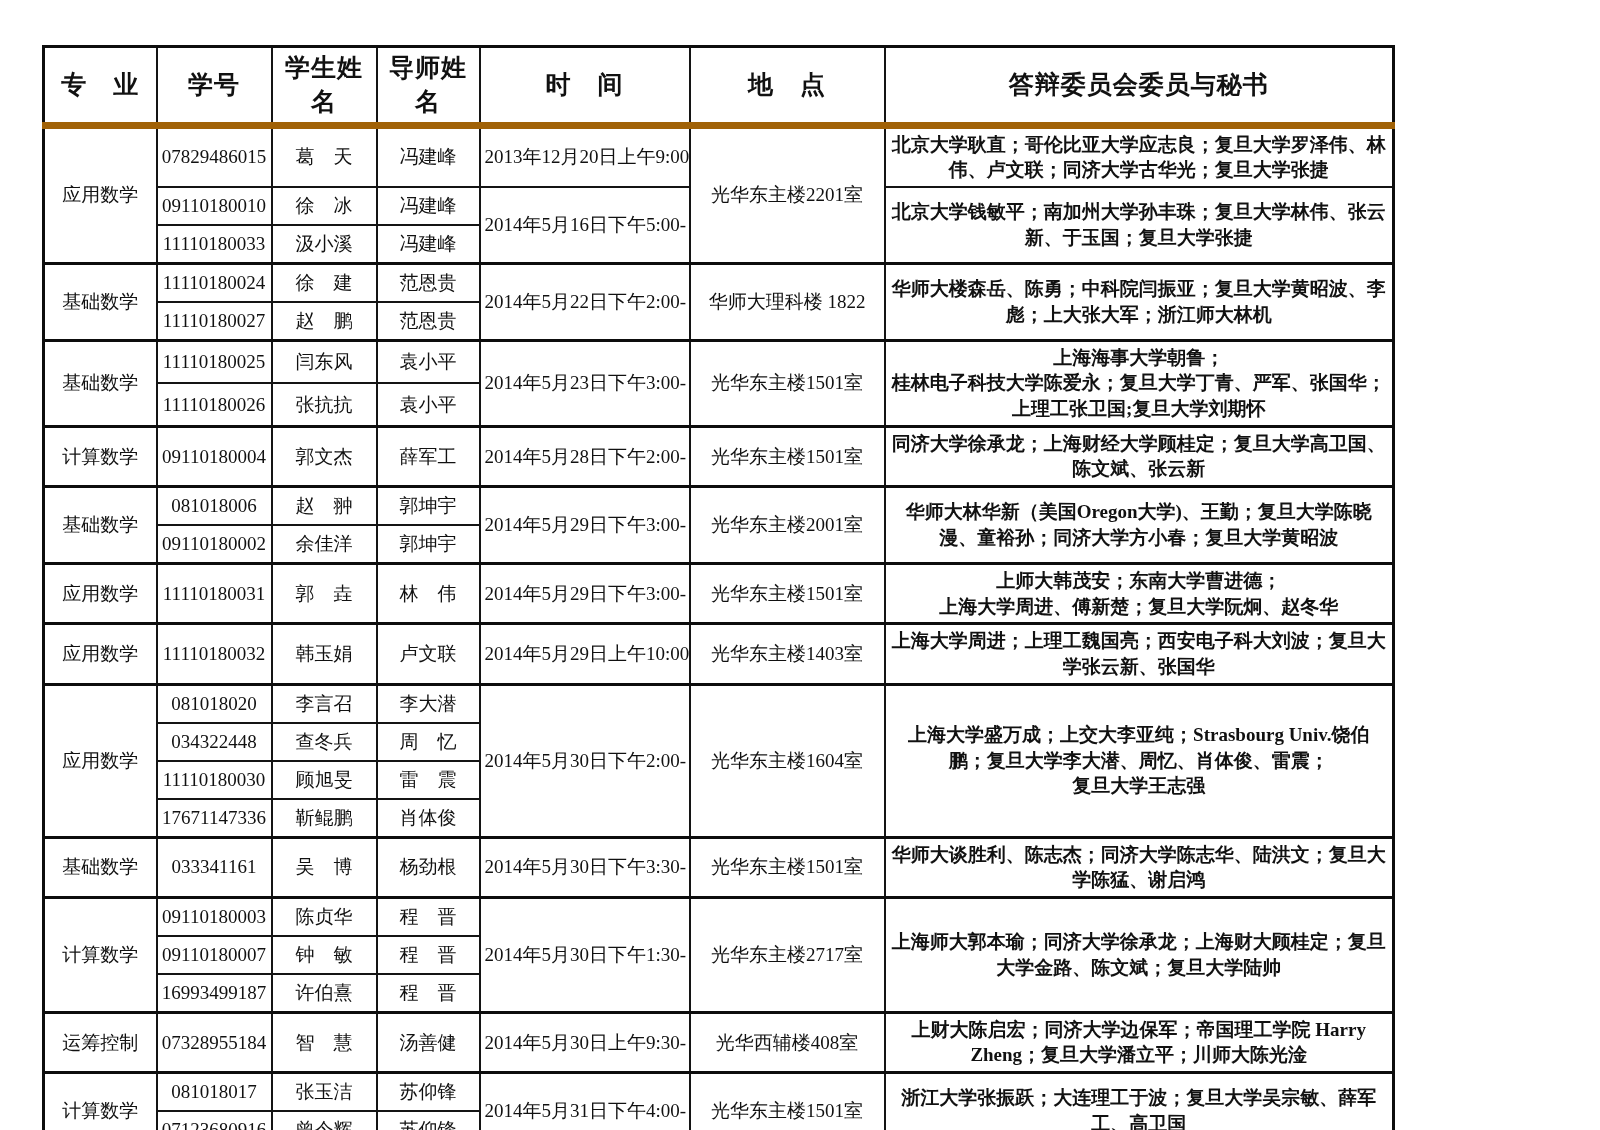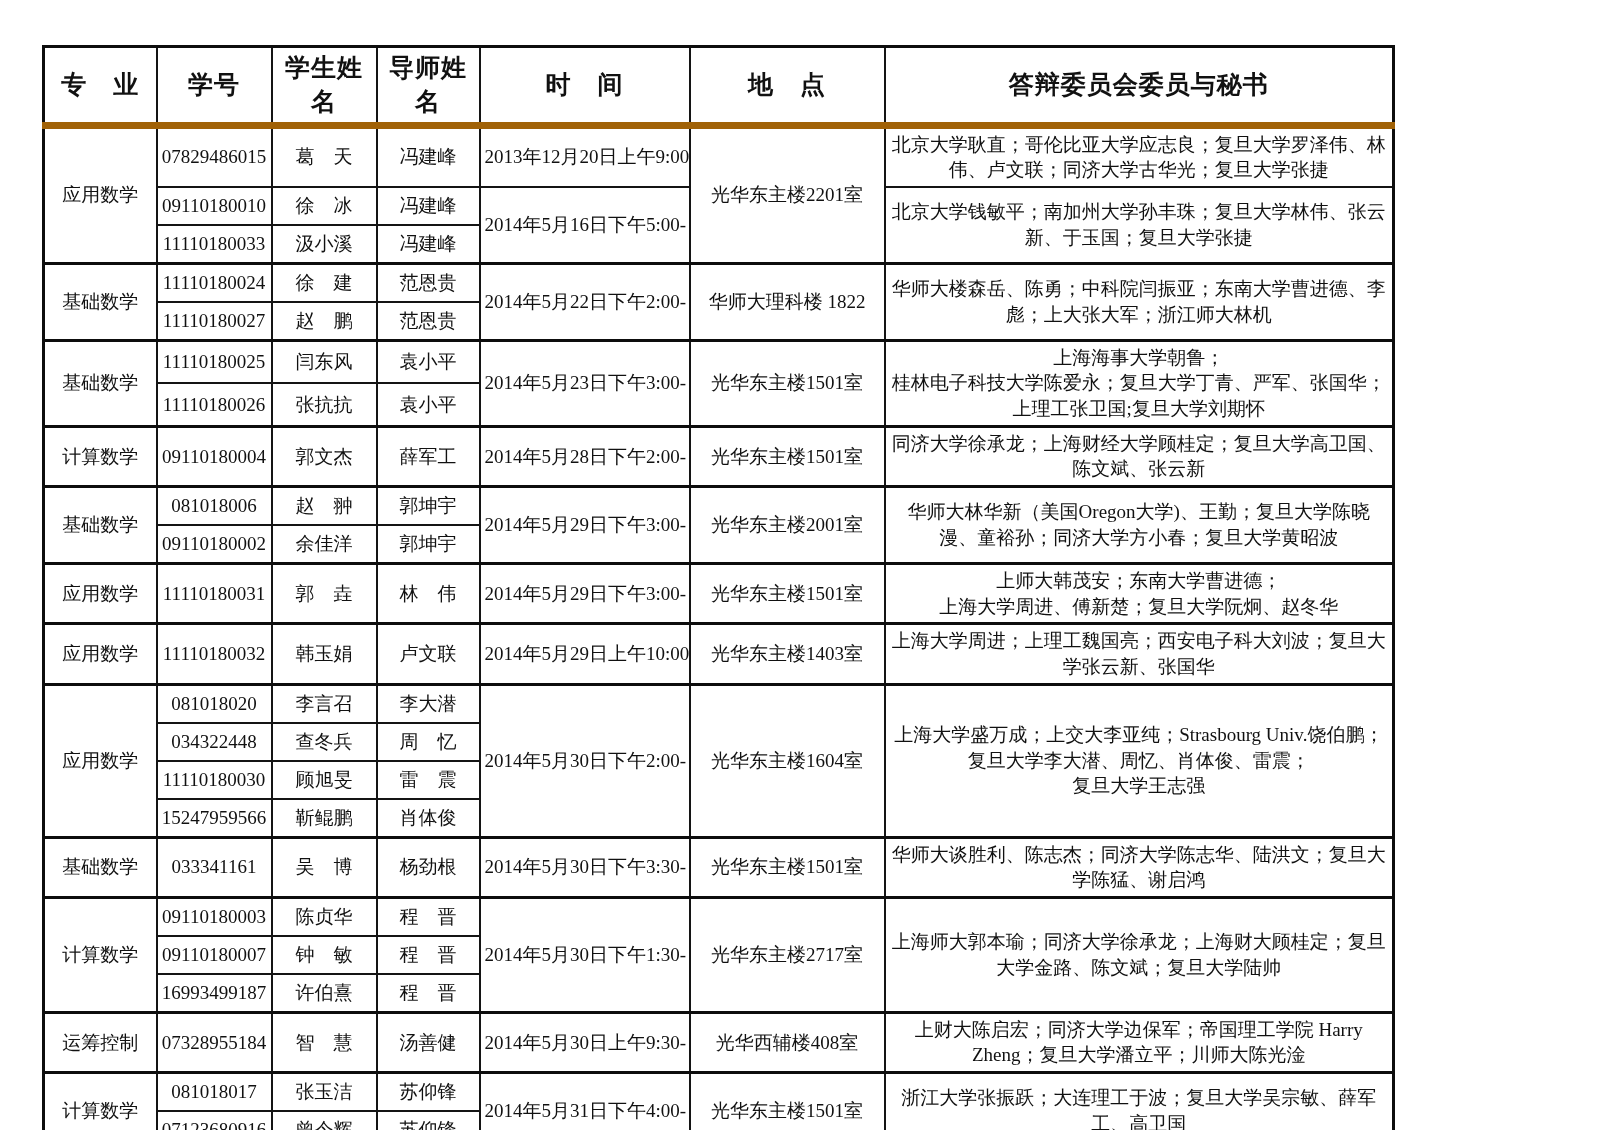--- a/index.html
+++ b/index.html
@@ -39,20 +39,21 @@
     height: 40px;
     border-bottom: 7px solid #a16207;
     letter-spacing: 1px;
   }
   tr.group-start td { border-top: 3px solid #0d0d0d; }
   td.committee {
     text-align: left;
     padding: 3px 7px;
     white-space: pre-wrap;
     line-height: 1.42;
+    font-weight: bold;
   }
   td.time-cell {
     white-space: nowrap;
     font-size: 17.5px;
     padding: 1px 1px;
   }
   td.id-cell { font-size: 18.5px; }
   td.plain-row { height: 30px; }
 </style>
 </head>
@@ -102,21 +103,21 @@
           <td class="plain-row">汲小溪</td>
           <td class="plain-row">冯建峰</td>
         </tr>
         <tr class="group-start">
           <td rowspan="2" class="major-cell">基础数学</td>
           <td class="id-cell plain-row">11110180024</td>
           <td class="plain-row">徐　建</td>
           <td class="plain-row">范恩贵</td>
           <td rowspan="2" class="time-cell">2014年5月22日下午2:00-</td>
           <td rowspan="2" class="location-cell">华师大理科楼 1822</td>
-          <td rowspan="2" class="committee">华师大楼森岳、陈勇；中科院闫振亚；东南大学曹进德、李彪；上大张大军；浙江师大林机</td>
+          <td rowspan="2" class="committee">华师大楼森岳、陈勇；中科院闫振亚；复旦大学黄昭波、李彪；上大张大军；浙江师大林机</td>
         </tr>
         <tr>
           <td class="id-cell plain-row">11110180027</td>
           <td class="plain-row">赵　鹏</td>
           <td class="plain-row">范恩贵</td>
         </tr>
         <tr class="group-start">
           <td rowspan="2" class="major-cell">基础数学</td>
           <td class="id-cell plain-row">11110180025</td>
           <td class="plain-row">闫东风</td>
@@ -187,21 +188,21 @@
           <td class="id-cell plain-row">034322448</td>
           <td class="plain-row">查冬兵</td>
           <td class="plain-row">周　忆</td>
         </tr>
         <tr>
           <td class="id-cell plain-row">11110180030</td>
           <td class="plain-row">顾旭旻</td>
           <td class="plain-row">雷　震</td>
         </tr>
         <tr>
-          <td class="id-cell plain-row">15247959566</td>
+          <td class="id-cell plain-row">17671147336</td>
           <td class="plain-row">靳鲲鹏</td>
           <td class="plain-row">肖体俊</td>
         </tr>
         <tr class="group-start">
           <td rowspan="1" class="major-cell">基础数学</td>
           <td class="id-cell plain-row">033341161</td>
           <td class="plain-row">吴　博</td>
           <td class="plain-row">杨劲根</td>
           <td rowspan="1" class="time-cell">2014年5月30日下午3:30-</td>
           <td rowspan="1" class="location-cell">光华东主楼1501室</td>

